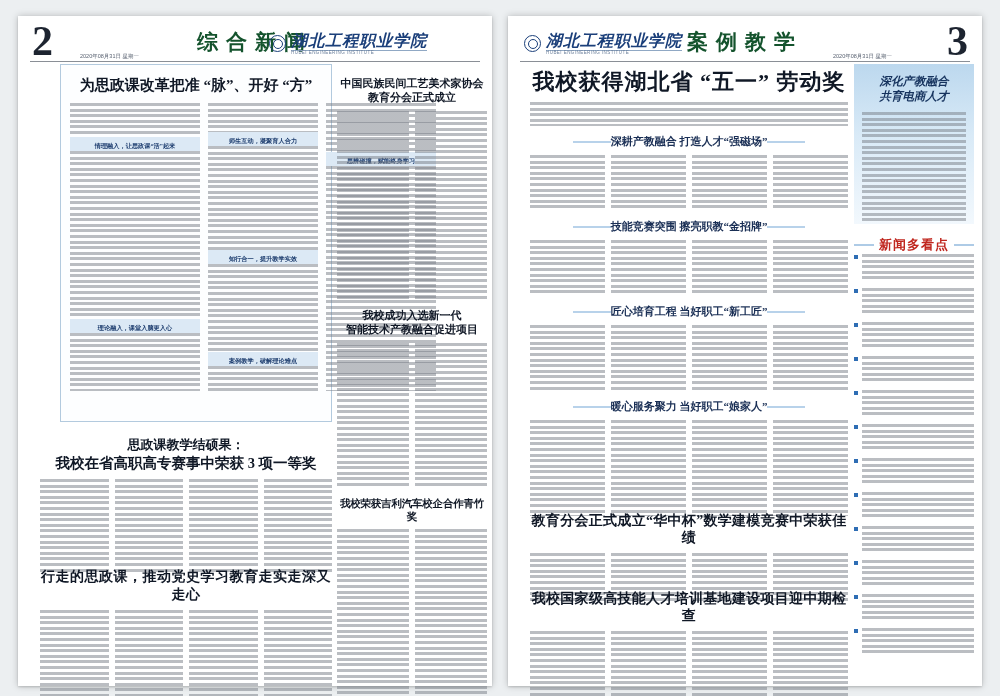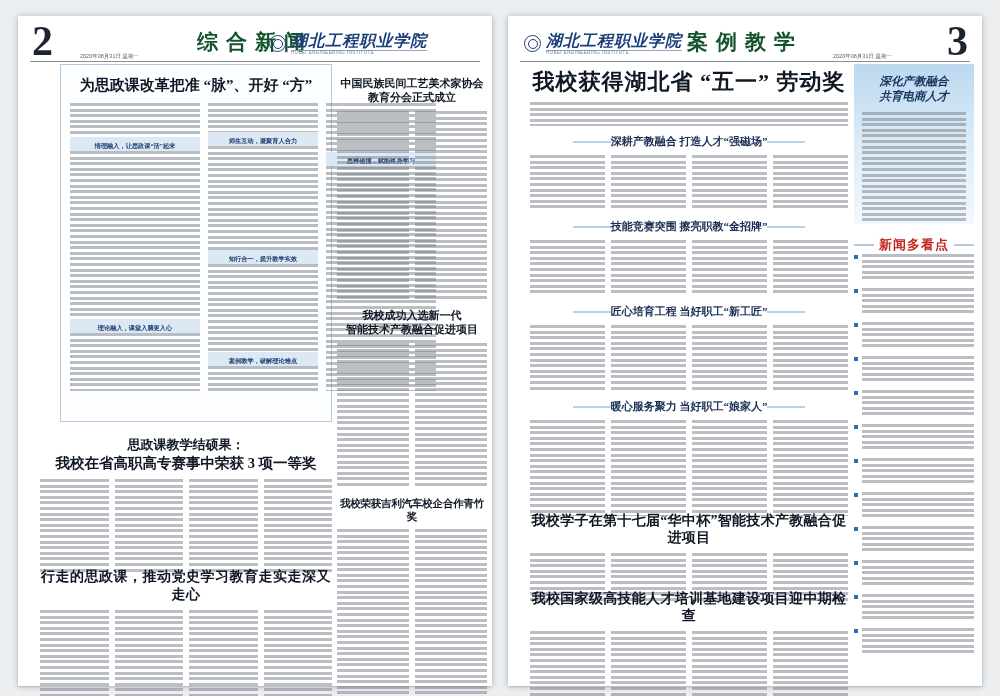--- a/index.html
+++ b/index.html
@@ -247,21 +247,21 @@
     </div>
     <div class="cols" style="margin-top:6px; height:96px;">
       <div class="c st"></div>
       <div class="c st"></div>
       <div class="c st"></div>
       <div class="c st"></div>
     </div>
   </div>
 
   <div class="abs" style="left:22px; top:496px; width:318px;">
-    <div class="hl r-a-t" style="font-size:14px;">我校学子在第十七届“华中杯”智能技术产教融合促进项目</div>
+    <div class="hl r-a-t" style="font-size:14px;">教育分会正式成立“华中杯”数学建模竞赛中荣获佳绩</div>
     <div class="cols" style="margin-top:7px; height:48px;">
       <div class="c st"></div>
       <div class="c st"></div>
       <div class="c st"></div>
       <div class="c st"></div>
     </div>
   </div>
 
   <div class="abs" style="left:22px; top:574px; width:318px;">
     <div class="hl r-a-t" style="font-size:14px;">我校国家级高技能人才培训基地建设项目迎中期检查</div>

